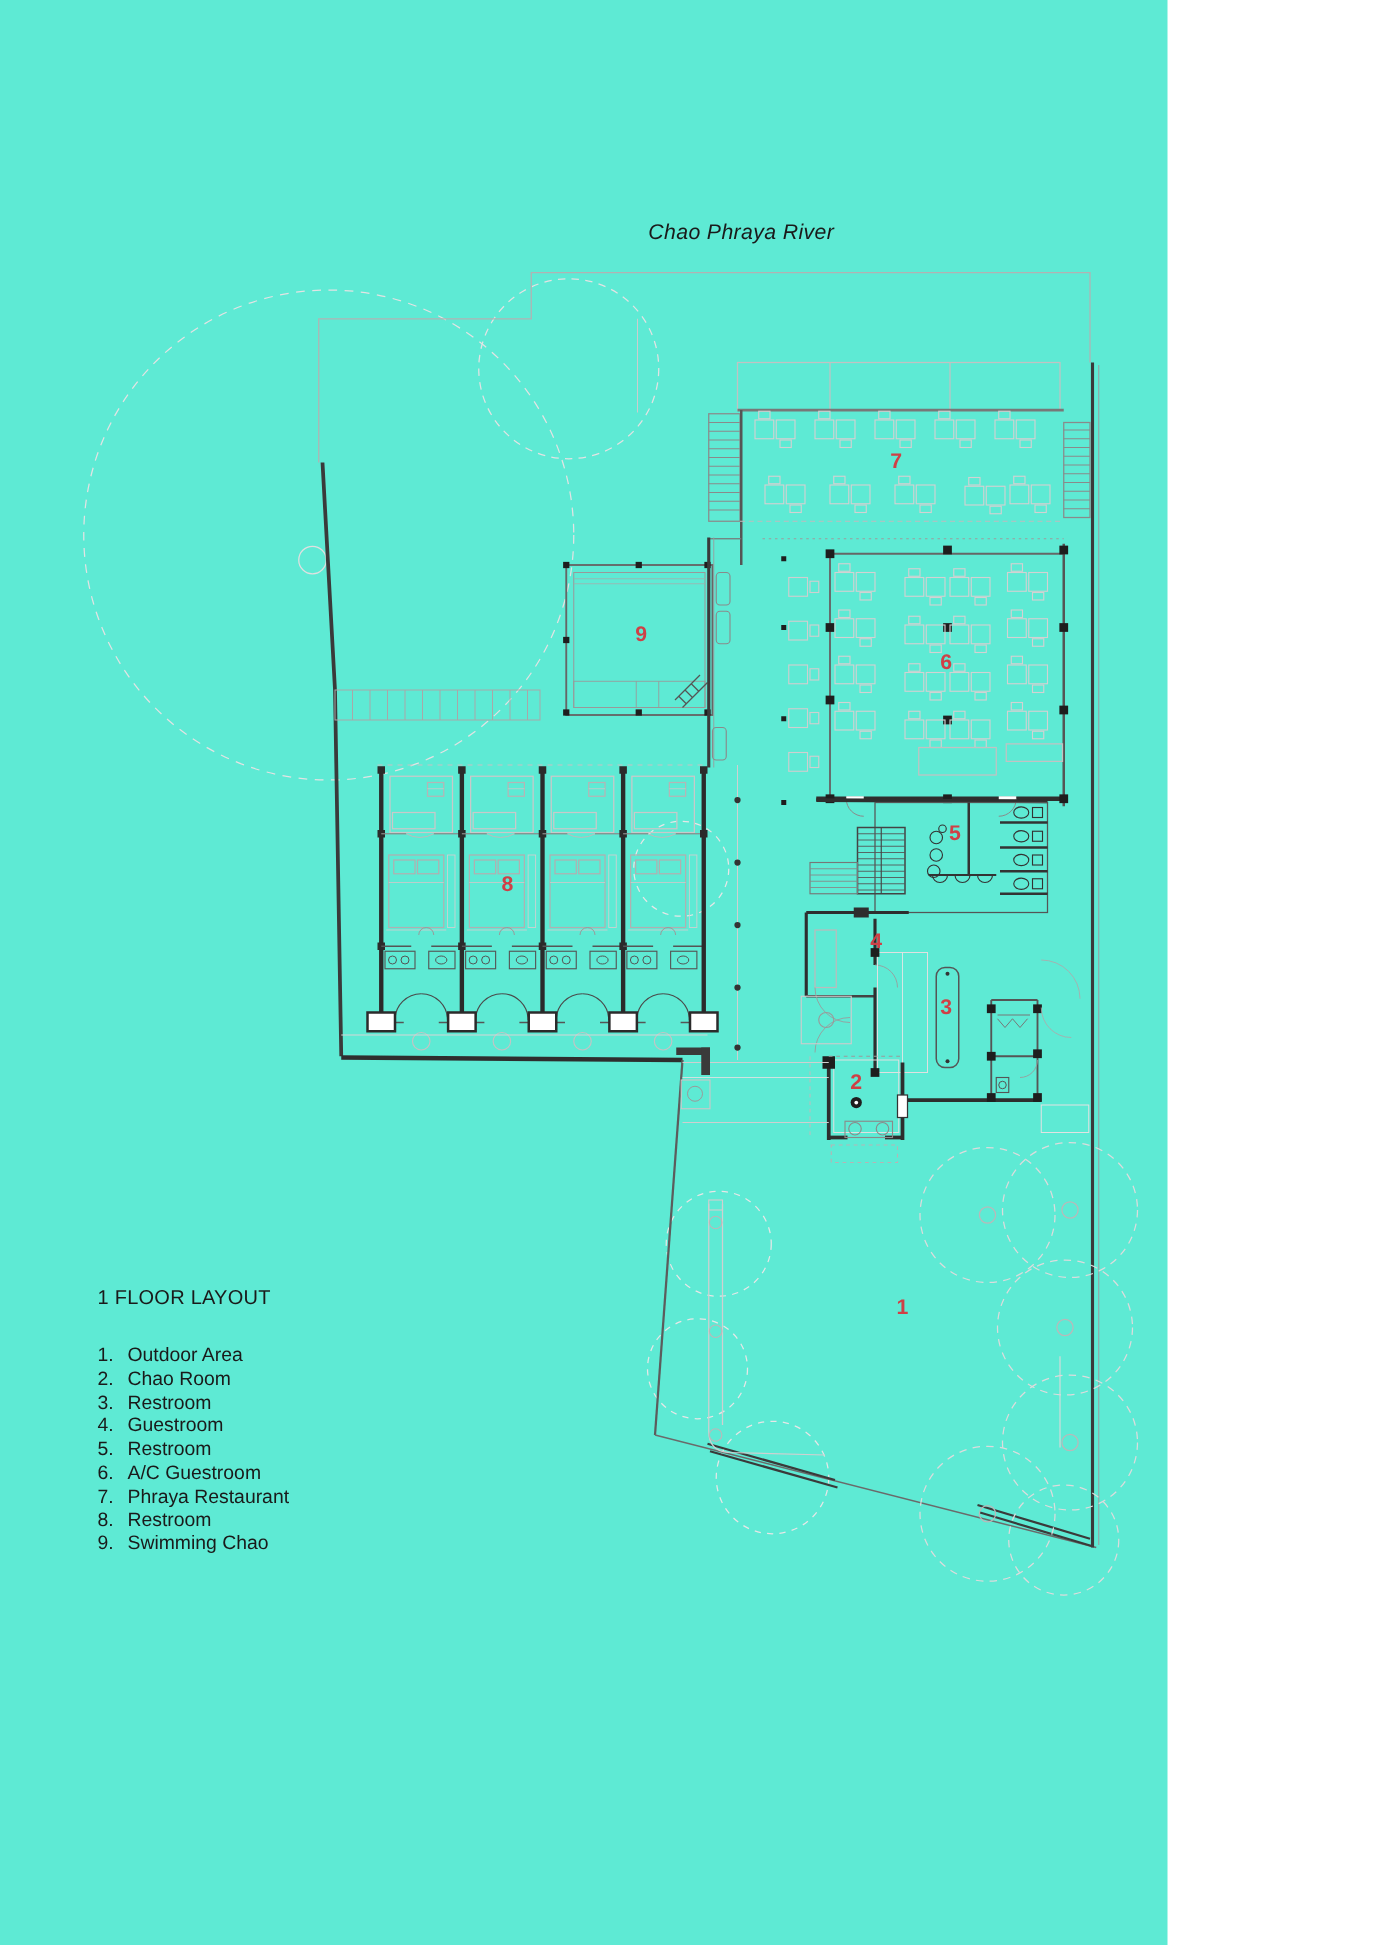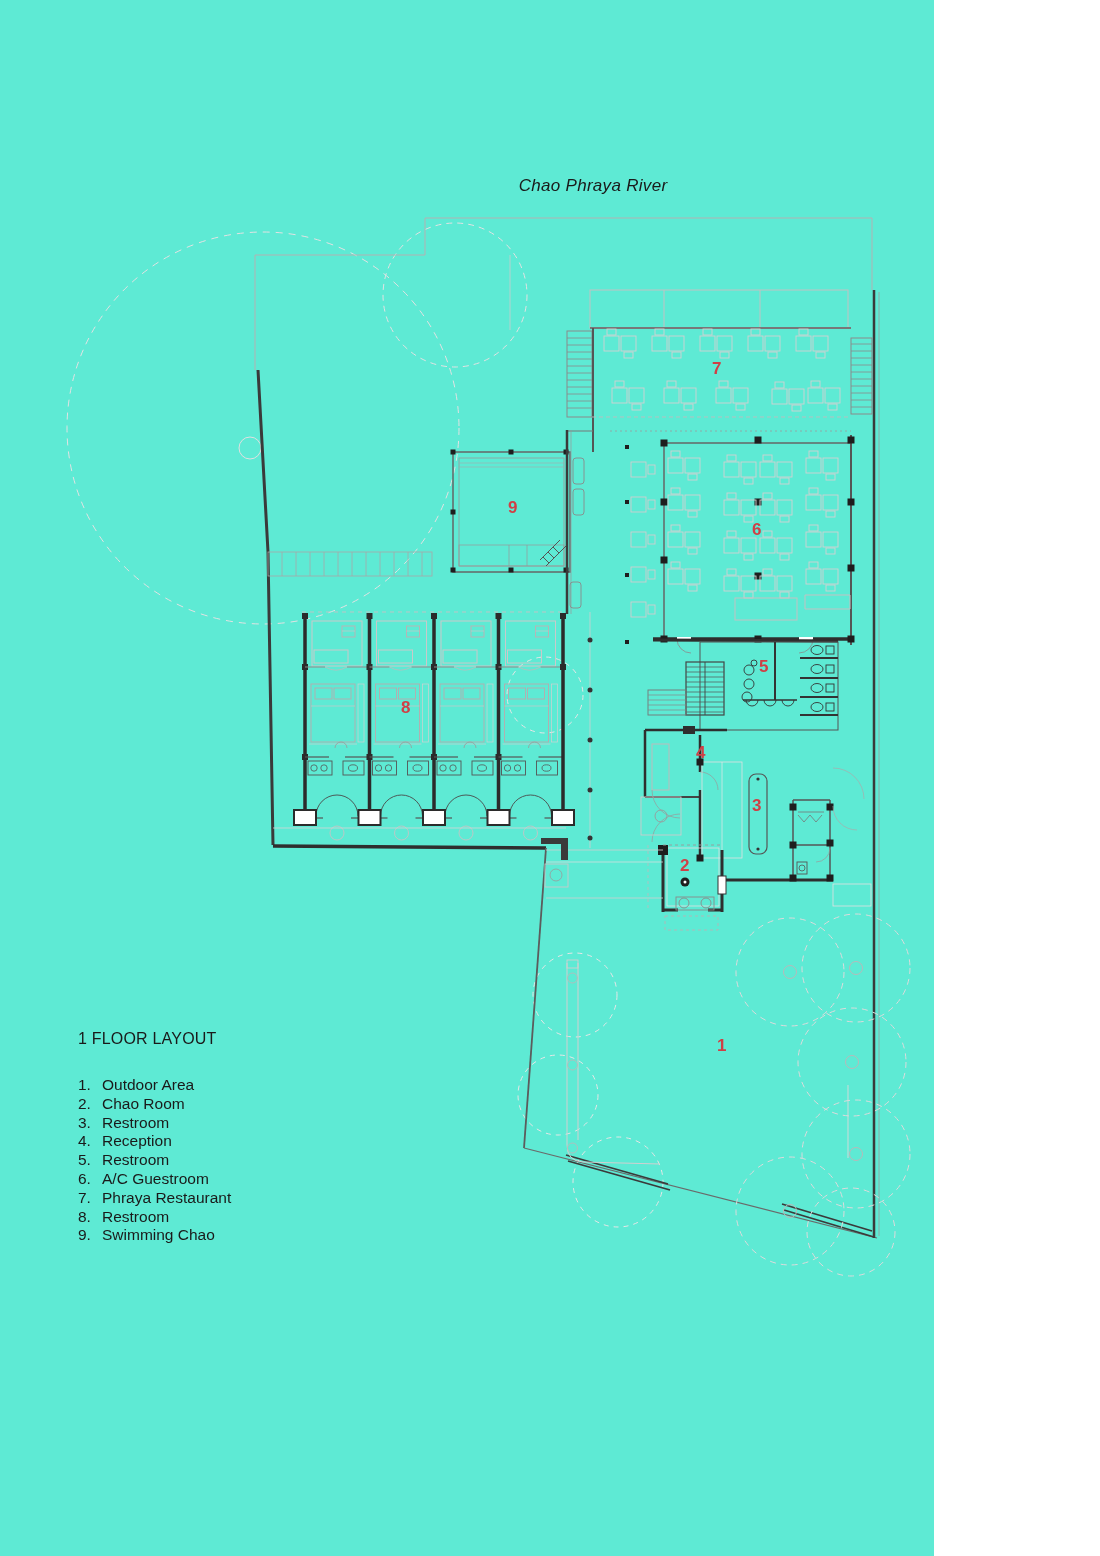--- a/index.html
+++ b/index.html
@@ -396,21 +396,21 @@
         <li>
           <span class="lnum">2.</span>
           <span class="llabel">Chao Room</span>
         </li>
         <li>
           <span class="lnum">3.</span>
           <span class="llabel">Restroom</span>
         </li>
         <li>
           <span class="lnum">4.</span>
-          <span class="llabel">Reception</span>
+          <span class="llabel">Guestroom</span>
         </li>
         <li>
           <span class="lnum">5.</span>
           <span class="llabel">Restroom</span>
         </li>
         <li>
           <span class="lnum">6.</span>
           <span class="llabel">A/C Guestroom</span>
         </li>
         <li>

